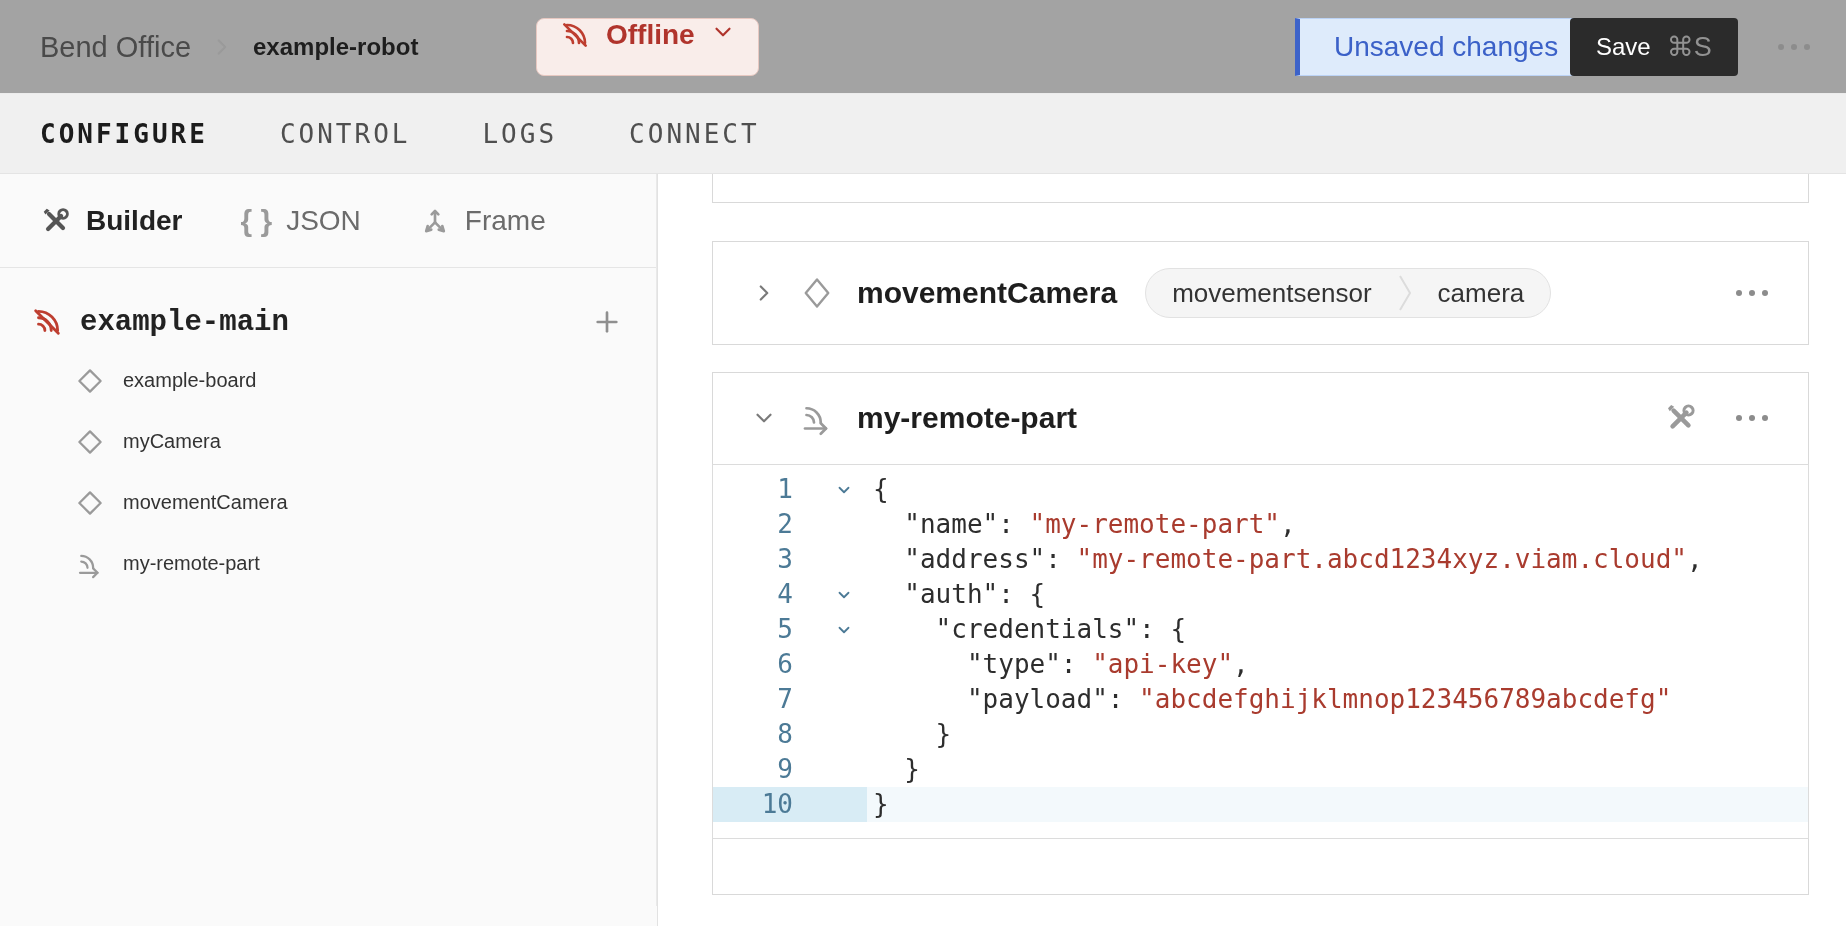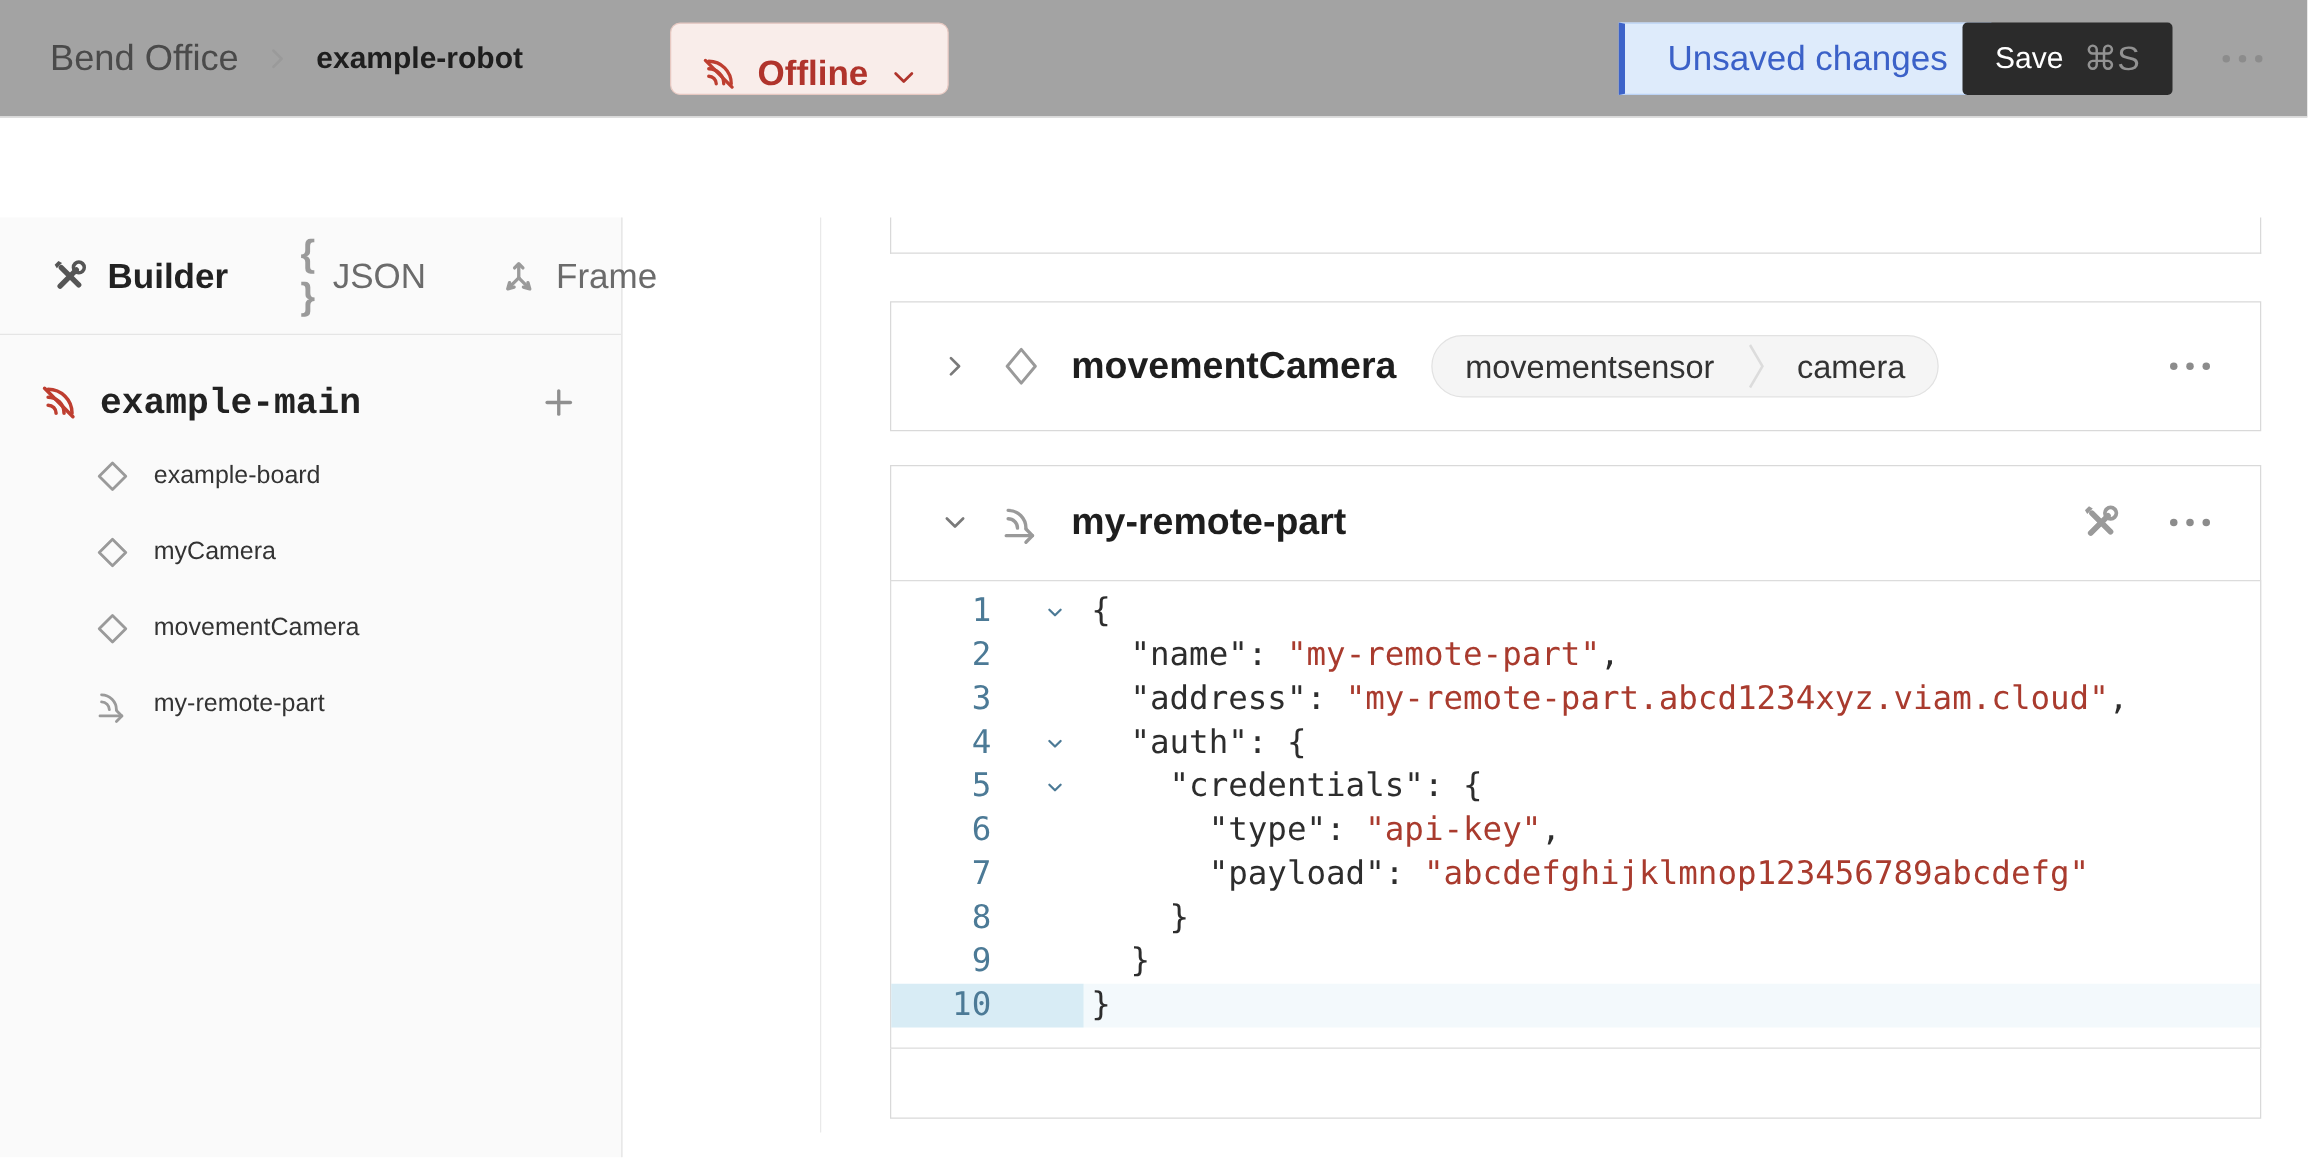--- a/index.html
+++ b/index.html
@@ -6,41 +6,41 @@
   html,body { width:1846px; height:926px; background:#fff; font-family:"Liberation Sans", sans-serif; color:#282828; overflow:hidden; }
   #app { position:relative; width:1846px; height:926px; background:#fff; }
 
   
   .header { position:absolute; left:0; top:0; width:1846px; height:94px; background:#a3a3a3; border-bottom:1px solid #ECECEC; }
   .breadcrumb { position:absolute; left:40px; top:0; height:94px; display:flex; align-items:center; gap:18px; }
   .crumb-org { font-size:29px; color:#4A4A4A; }
   .crumb-sep { display:flex; align-items:center; color:#9A9A9A; }
   .crumb-robot { font-size:24px; font-weight:700; color:#1E1E1E; }
 
-  .status-badge { position:absolute; left:536px; top:18px; height:58px; display:flex; align-items:flex-end; gap:15px; padding:0 22px; background:#F9EDEA; border:1px solid #E7C8C1; border-radius:8px; cursor:pointer; }
+  .status-badge { position:absolute; left:536px; top:18px; height:58px; display:flex; align-items:flex-start; gap:15px; padding:0 22px; background:#F9EDEA; border:1px solid #E7C8C1; border-radius:8px; cursor:pointer; }
   .status-badge .label { font-size:28px; font-weight:600; color:#B0342C; }
 
   .unsaved { position:absolute; left:1295px; top:18px; height:58px; display:flex; align-items:center; padding:0 34px; background:#DEEBFB; border:1px solid #BCD3F5; border-left:5px solid #3D63C9; }
   .unsaved .label { font-size:28px; color:#3B61C8; }
 
   .save-btn { position:absolute; left:1570px; top:18px; height:58px; display:flex; align-items:center; gap:16px; padding:0 26px; background:#2B2B2B; border:none; border-radius:4px; cursor:pointer; }
   .save-btn .label { font-size:24px; color:#FFFFFF; }
   .save-btn .shortcut { font-size:27px; color:#929292; }
 
   .dots { display:flex; align-items:center; gap:7px; cursor:pointer; }
   .dots i { width:6px; height:6px; border-radius:50%; background:#8C8C8C; display:block; }
   .header-dots { position:absolute; left:1778px; top:44px; }
 
   
   .tabbar { position:absolute; left:0; top:94px; width:1846px; height:80px; background:#F0F0F0; border-bottom:1px solid #E4E4E4; display:flex; align-items:center; padding-left:40px; gap:72px; }
   .tab { font-family:"DejaVu Sans Mono", monospace; font-size:26px; letter-spacing:3px; color:#4F4F4F; cursor:pointer; }
   .tab.active { font-weight:700; color:#1C1C1C; }
 
   
-  .sidebar { position:absolute; left:0; top:174px; width:498px; height:752px; background:#FAFAFA; border-right:1px solid #E2E2E2; }
+  .sidebar { position:absolute; left:0; top:174px; width:658px; height:752px; background:#FAFAFA; border-right:1px solid #E2E2E2; }
   .modes { height:94px; border-bottom:1px solid #E5E5E5; display:flex; align-items:center; padding-left:40px; gap:58px; }
   .mode { display:flex; align-items:center; gap:14px; cursor:pointer; }
   .mode .mlabel { font-size:28px; color:#6B6B6B; }
   .mode.active .mlabel { font-weight:700; color:#222; }
   .mode .brace { font-size:30px; color:#8F8F8F; font-weight:600; }
 
   .tree { padding-top:26px; }
   .tree-main { height:56px; display:flex; align-items:center; padding:0 34px 0 30px;font-family:Liberation Mono, monospace; }
   .tree-main .ticon { display:flex; align-items:center; }
   .tree-main .tlabel { margin-left:16px; font-size:29px; font-weight:700; color:#222; }
@@ -125,20 +125,29 @@
       <span class="shortcut">⌘S</span>
     </button>
 
     <div class="dots header-dots">
         <i></i>
         <i></i>
         <i></i>
       </div>
   </div>
 
+  <div class="tabbar" id="tabbar">
+  <span class="tab active">CONFIGURE</span>
+
+  <span class="tab">CONTROL</span>
+
+  <span class="tab">LOGS</span>
+
+  <span class="tab">CONNECT</span>
+</div>
 
   <div class="sidebar">
     <div class="modes" id="modes">
   <span class="mode active">
     <span class="micon">
             <svg width="32" height="32" viewBox="0 0 24 24" fill="#555555">
               <g transform="rotate(45 12 12)">
                 <rect x="10.4" y="5" width="3.2" height="17" rx="1.6"></rect>
                 <circle cx="12" cy="4.5" r="3.2" fill="none" stroke="#555555" stroke-width="2.2"></circle>
               </g>

